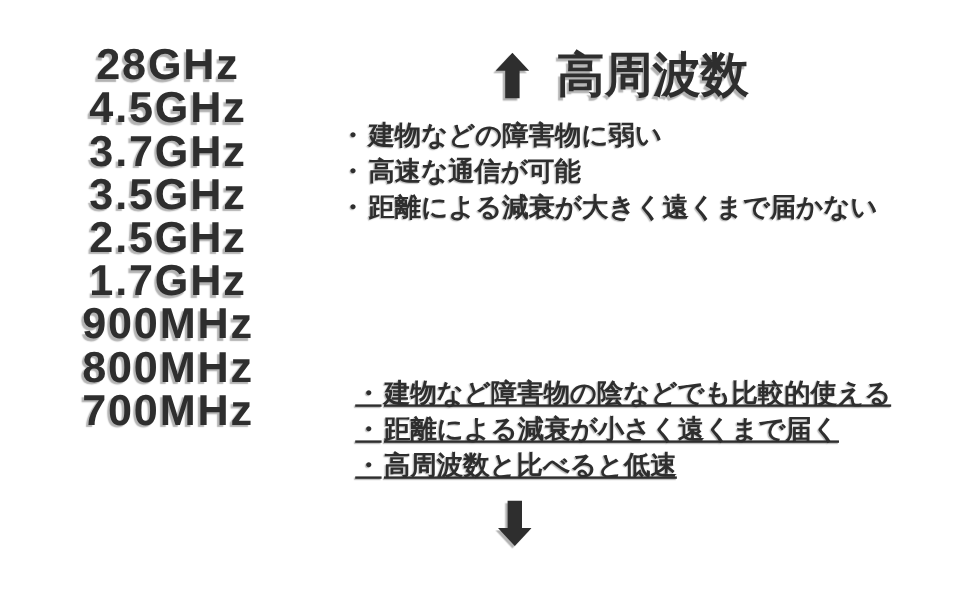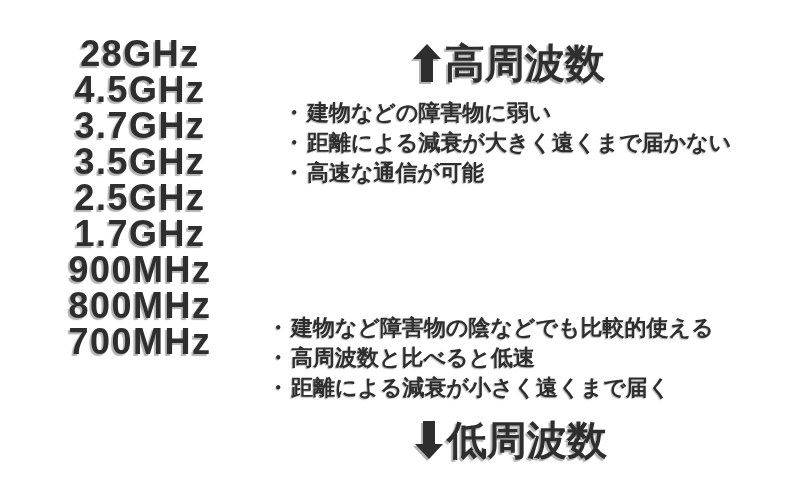--- a/index.html
+++ b/index.html
@@ -29,21 +29,21 @@
     color: #2e2e2e;
     text-shadow: -2px 2px 1px #b3b3b3;
     white-space: nowrap;
   }
 
   
   .section-heading {
     position: absolute;
     display: flex;
     align-items: center;
-    gap: 4px;
+    gap: 23px;
     justify-content: space-between;
   }
   .heading-high { left: 413px; top: 40px; }
   .heading-low  { left: 415px; top: 417px; }
   .heading-text {
     font-size: 40px;
     line-height: 46px;
     font-weight: bold;
     color: #2e2e2e;
     text-shadow: -2px 2px 1px #b3b3b3;
@@ -51,21 +51,21 @@
   }
   .arrow-icon svg {
     display: block;
     filter: drop-shadow(-2px 2px 0 #b3b3b3);
   }
   .arrow-fill { fill: #2e2e2e; }
 
   
   .bullet-list { position: absolute; }
   .bullets-high { left: 283px; top: 98px; }
-  .bullets-low  { left: 267px; top: 313px; }
+  .bullets-low  { left: 296px; top: 313px; text-decoration: underline; }
   .bullet-line {
     font-size: 22px;
     line-height: 30px;
     font-weight: bold;
     color: #2e2e2e;
     text-shadow: -1px 1px 1px #b8b8b8;
     white-space: nowrap;
   }
   .bullet-mark { margin-right: 2px; }
 </style>
@@ -93,41 +93,40 @@
       </svg>
     </span>
     <span class="heading-text">高周波数</span>
   </div>
 
   <div class="bullet-list bullets-high">
     <div class="bullet-line">
       <span class="bullet-mark">・</span><span>建物などの障害物に弱い</span>
     </div>
     <div class="bullet-line">
-      <span class="bullet-mark">・</span><span>距離による減衰が大きく遠くまで届かない</span>
+      <span class="bullet-mark">・</span><span>高速な通信が可能</span>
     </div>
     <div class="bullet-line">
-      <span class="bullet-mark">・</span><span>高速な通信が可能</span>
+      <span class="bullet-mark">・</span><span>距離による減衰が大きく遠くまで届かない</span>
     </div>
   </div>
 
   <div class="bullet-list bullets-low">
     <div class="bullet-line">
       <span class="bullet-mark">・</span><span>建物など障害物の陰などでも比較的使える</span>
     </div>
     <div class="bullet-line">
-      <span class="bullet-mark">・</span><span>高周波数と比べると低速</span>
+      <span class="bullet-mark">・</span><span>距離による減衰が小さく遠くまで届く</span>
     </div>
     <div class="bullet-line">
-      <span class="bullet-mark">・</span><span>距離による減衰が小さく遠くまで届く</span>
+      <span class="bullet-mark">・</span><span>高周波数と比べると低速</span>
     </div>
   </div>
 
   <div class="section-heading heading-low">
     <span class="arrow-icon">
       <svg width="28" height="38" viewBox="0 0 28 38">
         <polygon class="arrow-fill" points="14,38 28,23 20,23 20,0 8,0 8,23 0,23"></polygon>
       </svg>
     </span>
-    <span class="heading-text">低周波数</span>
   </div>
 
 </div>
 
 </body></html>

